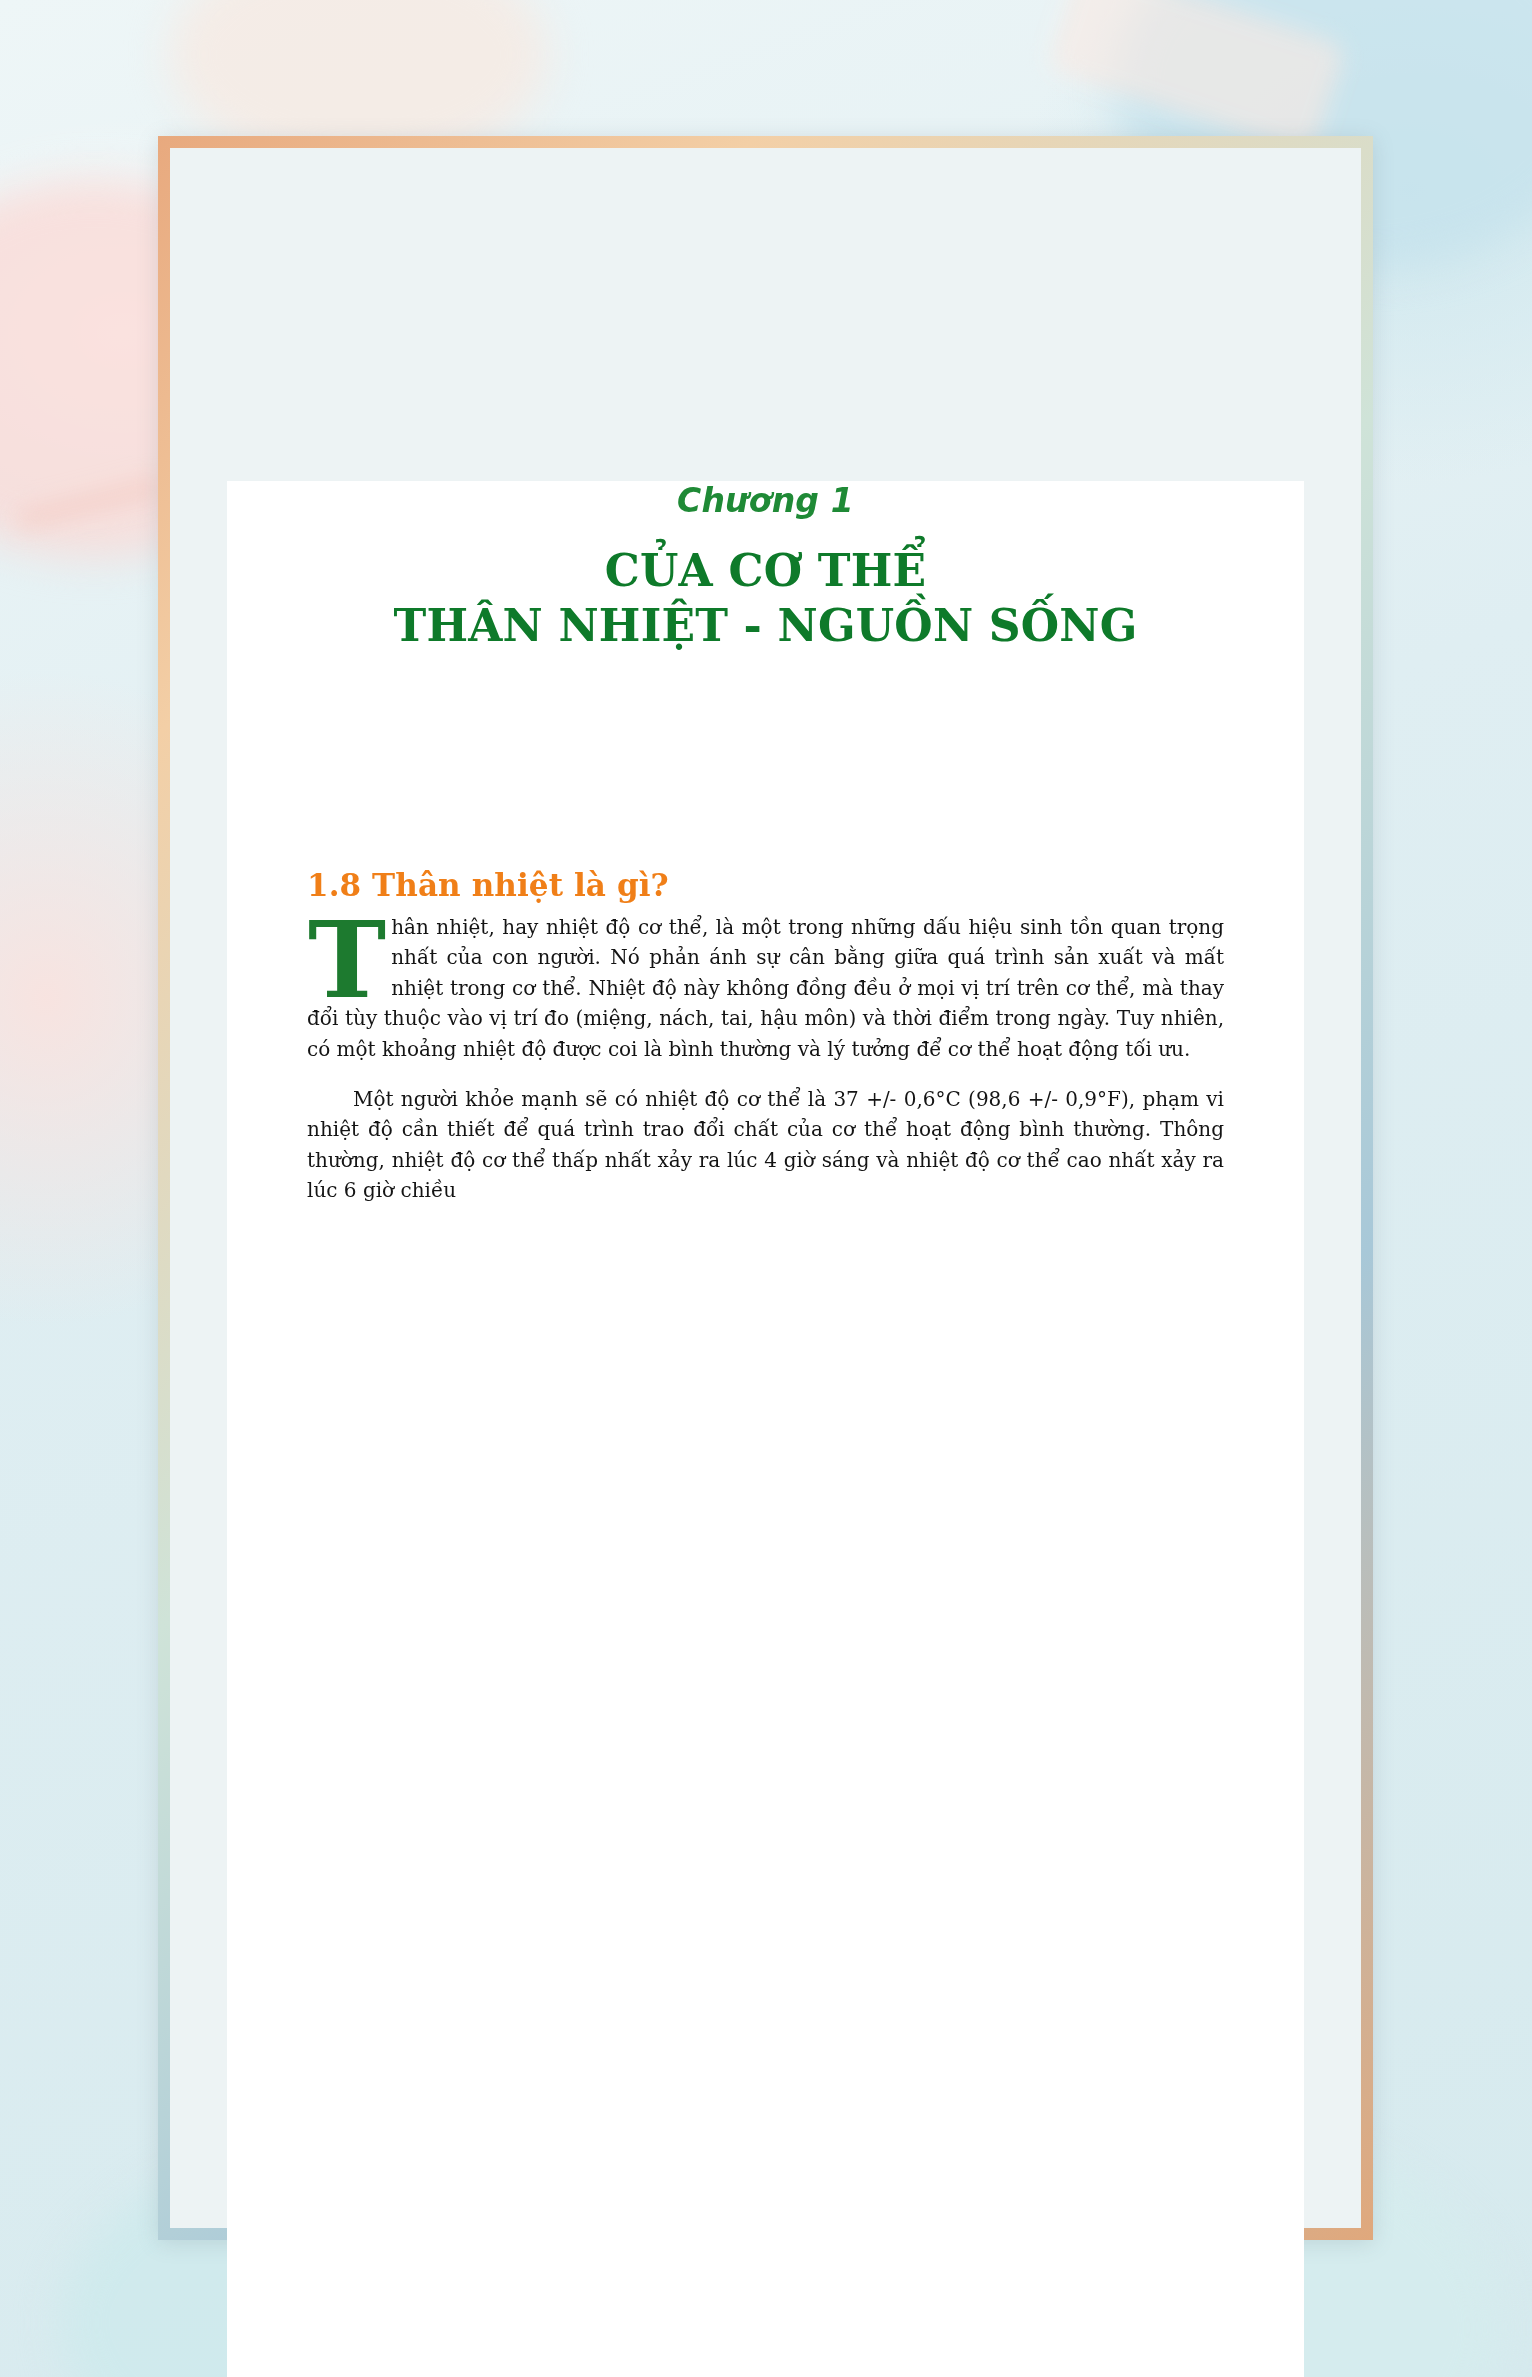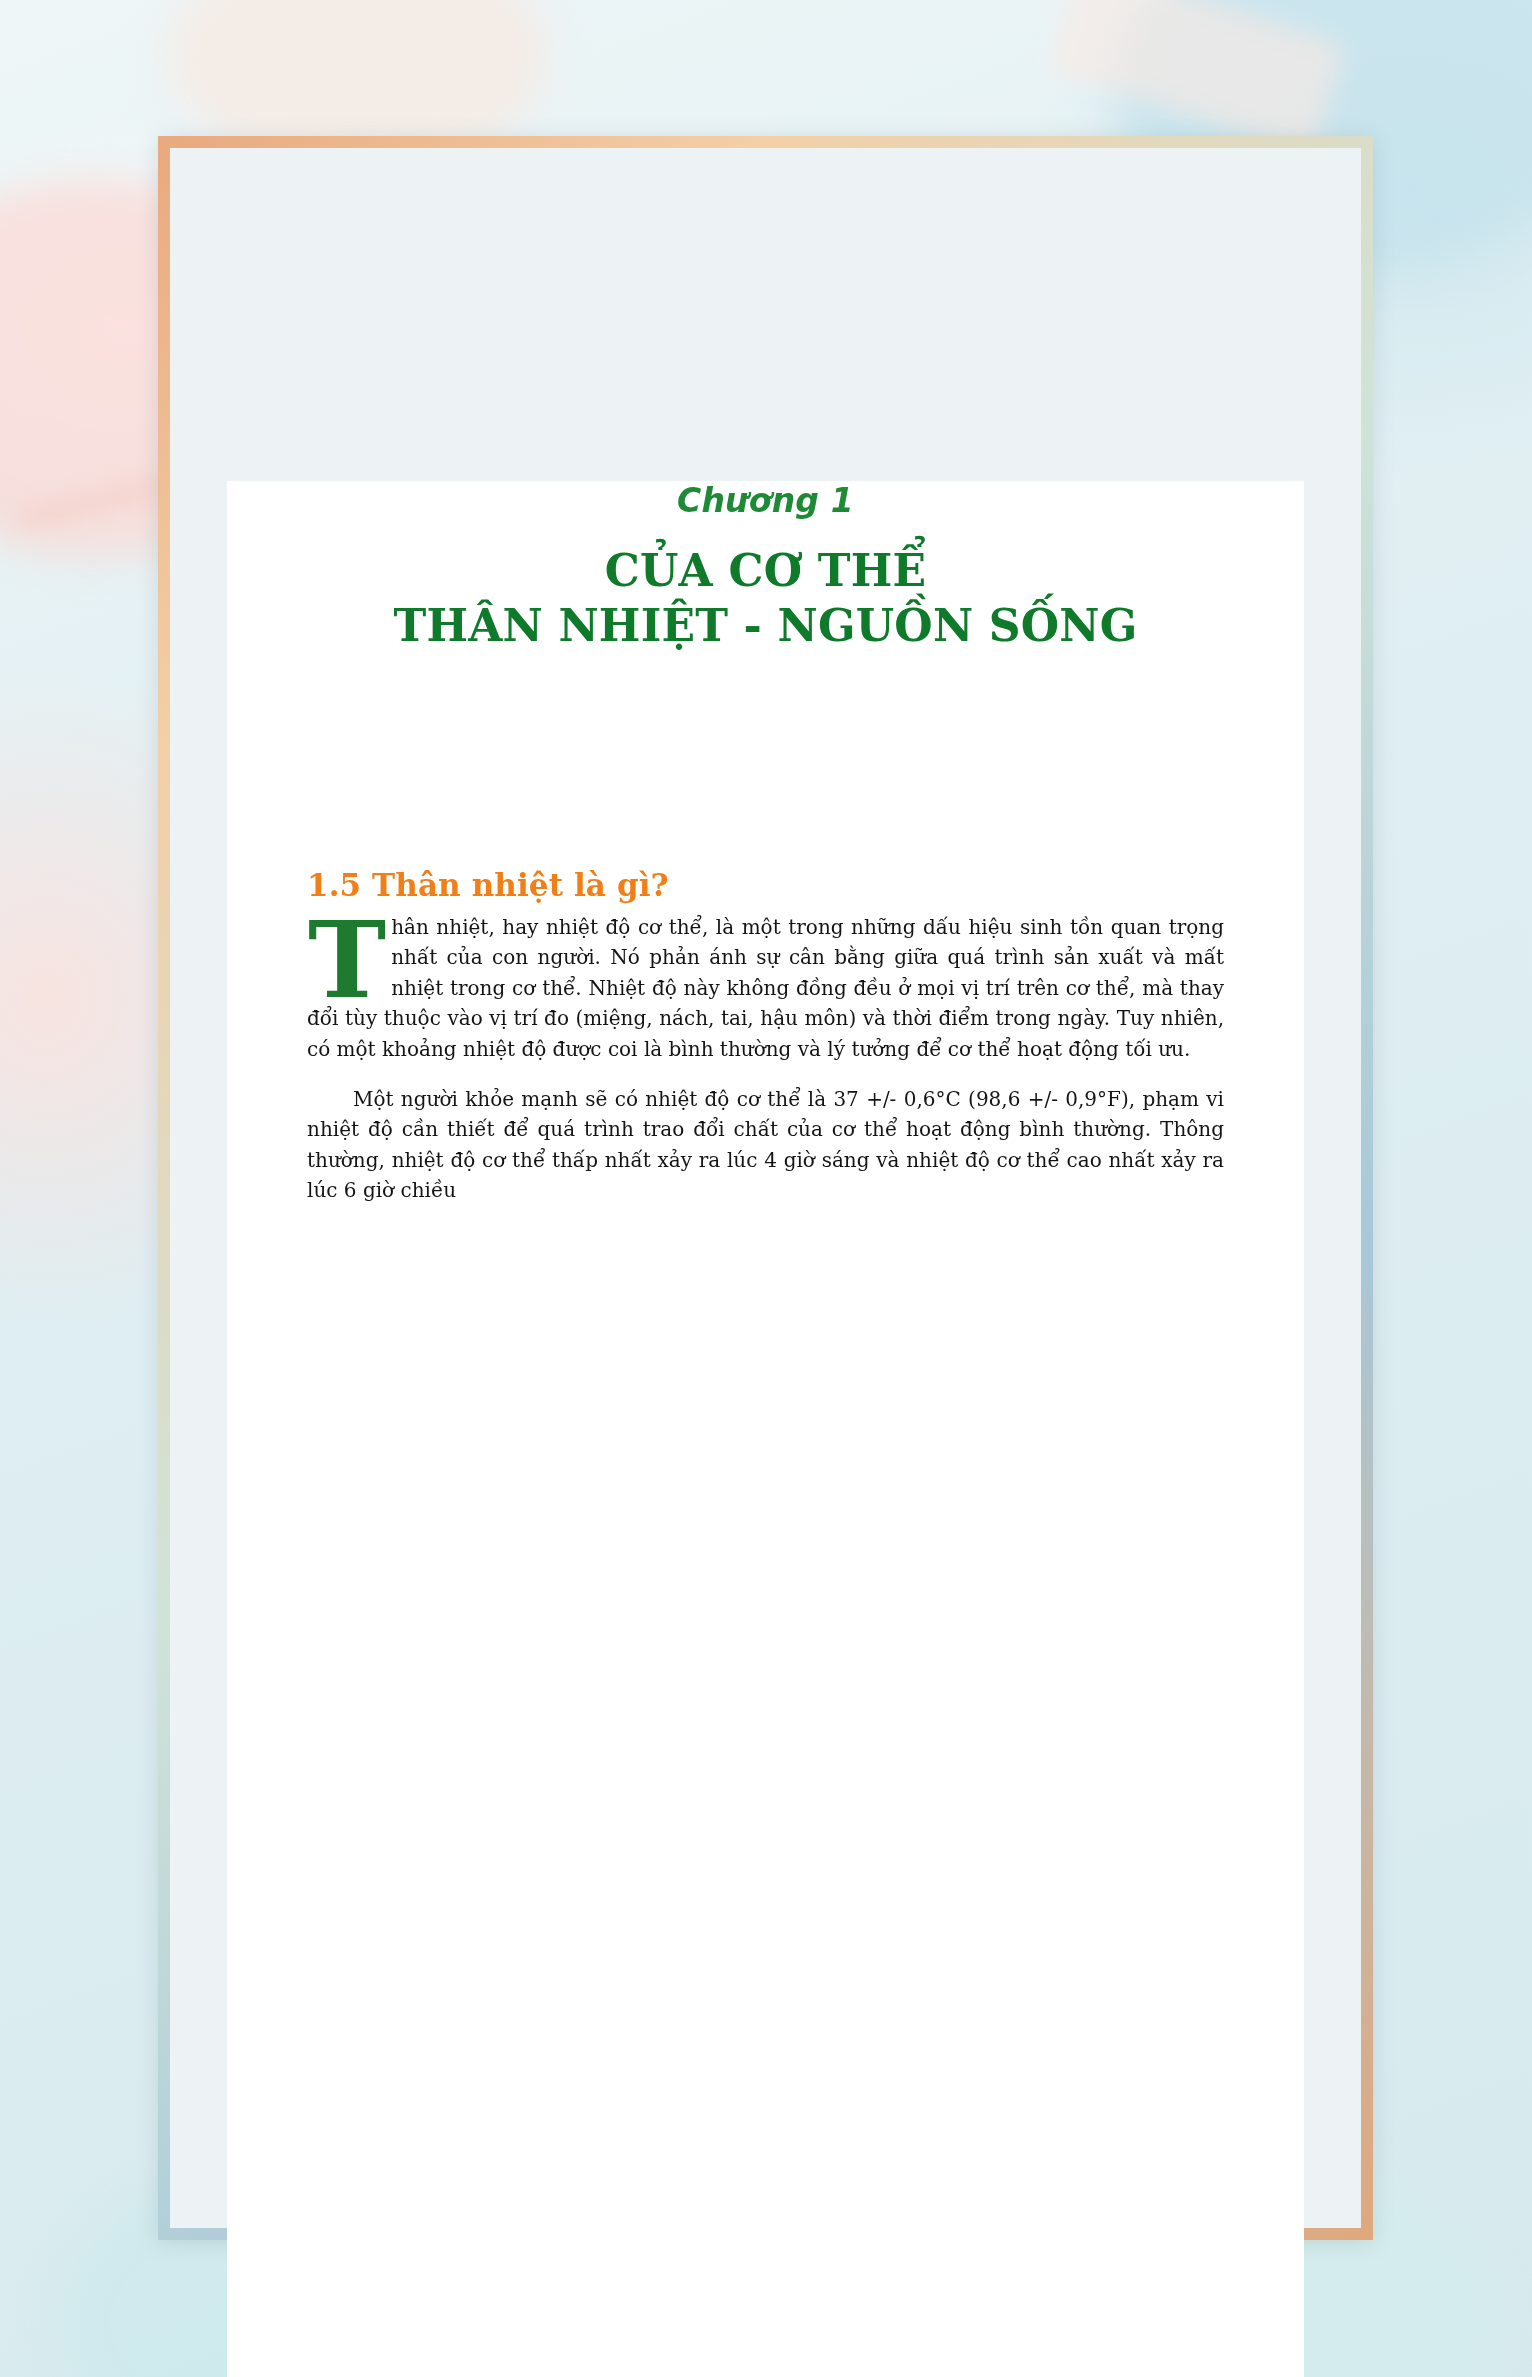--- a/index.html
+++ b/index.html
@@ -152,21 +152,21 @@
   <div class="page-inner">
     <div class="page-sheet">
 
       <div class="chapter-label">Chương 1</div>
 
       <div class="chapter-title">
         <div>CỦA CƠ THỂ</div>
         <div>THÂN NHIỆT - NGUỒN SỐNG</div>
       </div>
 
-      <div class="section-heading">1.5 Thân nhiệt là gì?</div>
+      <div class="section-heading">1.8 Thân nhiệt là gì?</div>
 
       <p class="body-para first">Thân nhiệt, hay nhiệt độ cơ thể, là một trong những dấu hiệu sinh tồn quan trọng nhất của con người. Nó phản ánh sự cân bằng giữa quá trình sản xuất và mất nhiệt trong cơ thể. Nhiệt độ này không đồng đều ở mọi vị trí trên cơ thể, mà thay đổi tùy thuộc vào vị trí đo (miệng, nách, tai, hậu môn) và thời điểm trong ngày. Tuy nhiên, có một khoảng nhiệt độ được coi là bình thường và lý tưởng để cơ thể hoạt động tối ưu.</p>
 
       <p class="body-para indent">Một người khỏe mạnh sẽ có nhiệt độ cơ thể là 37 +/- 0,6°C (98,6 +/- 0,9°F), phạm vi nhiệt độ cần thiết để quá trình trao đổi chất của cơ thể hoạt động bình thường. Thông thường, nhiệt độ cơ thể thấp nhất xảy ra lúc 4 giờ sáng và nhiệt độ cơ thể cao nhất xảy ra lúc 6 giờ chiều</p>
 
     </div>
   </div>
 </div>
 
 

